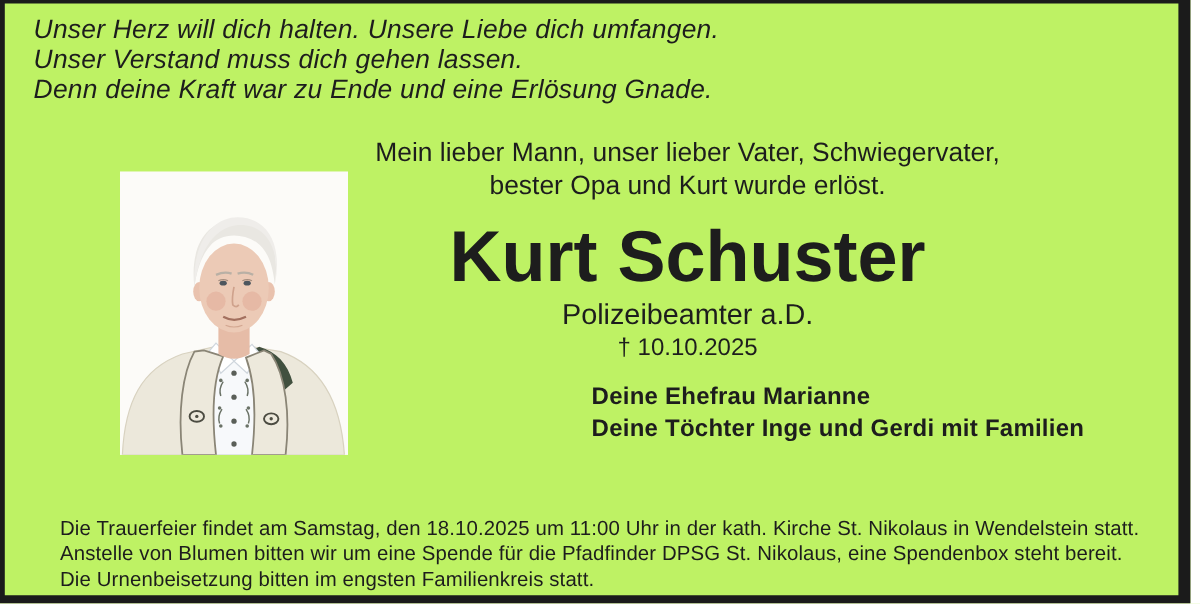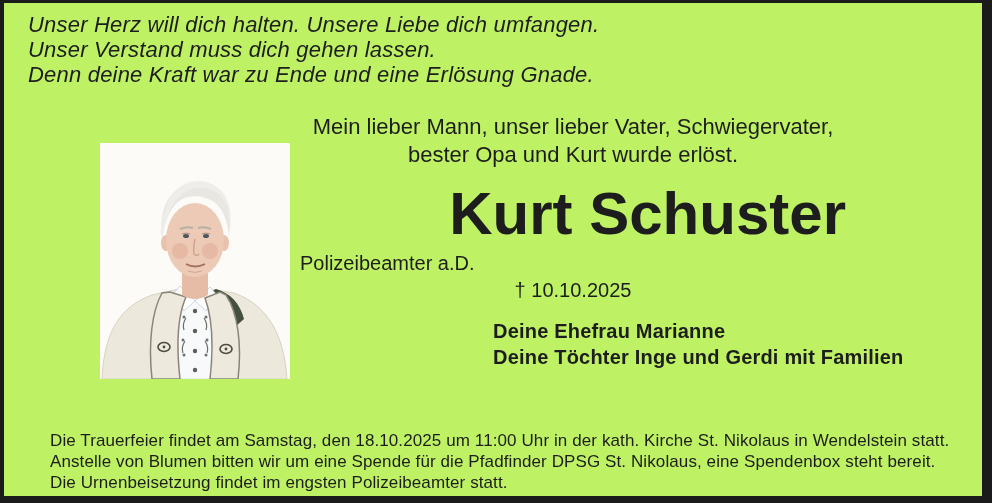--- a/index.html
+++ b/index.html
@@ -27,26 +27,26 @@
     position:absolute;left:96px;top:140px;
     width:190px;height:236px;
     background:#fcfbf9;
   }
   .intro{
     position:absolute;left:296px;top:110px;width:546px;
     text-align:center;font-size:22px;line-height:28px;
   }
   .name{
     position:absolute;left:296px;top:180px;width:546px;
-    text-align:right;font-size:60px;line-height:62px;font-weight:bold;
+    text-align:center;font-size:60px;line-height:62px;font-weight:bold;
     letter-spacing:0px;white-space:nowrap;
   }
   .prof{
     position:absolute;left:296px;top:248px;width:546px;
-    text-align:left;font-size:20px;line-height:24px;
+    text-align:center;font-size:24px;line-height:24px;
   }
   .dates{
     position:absolute;left:296px;top:275px;width:546px;
     display:flex;justify-content:center;gap:90px;
     font-size:20px;line-height:24px;
   }
   .family{
     position:absolute;left:489px;top:315px;
     font-size:20px;line-height:26px;
   }
@@ -154,16 +154,16 @@
   </div>
 
   <div class="family">
     <div class="bold">Deine Ehefrau Marianne</div>
     <div class="bold">Deine Töchter Inge und Gerdi mit Familien</div>
   </div>
 
   <div class="footer">
     <div>Die Trauerfeier findet am Samstag, den 18.10.2025 um 11:00 Uhr in der kath. Kirche St. Nikolaus in Wendelstein statt.</div>
     <div>Anstelle von Blumen bitten wir um eine Spende für die Pfadfinder DPSG St. Nikolaus, eine Spendenbox steht bereit.</div>
-    <div>Die Urnenbeisetzung findet im engsten Polizeibeamter statt.</div>
+    <div>Die Urnenbeisetzung bitten im engsten Familienkreis statt.</div>
   </div>
 
 </div>
 
 </body></html>

